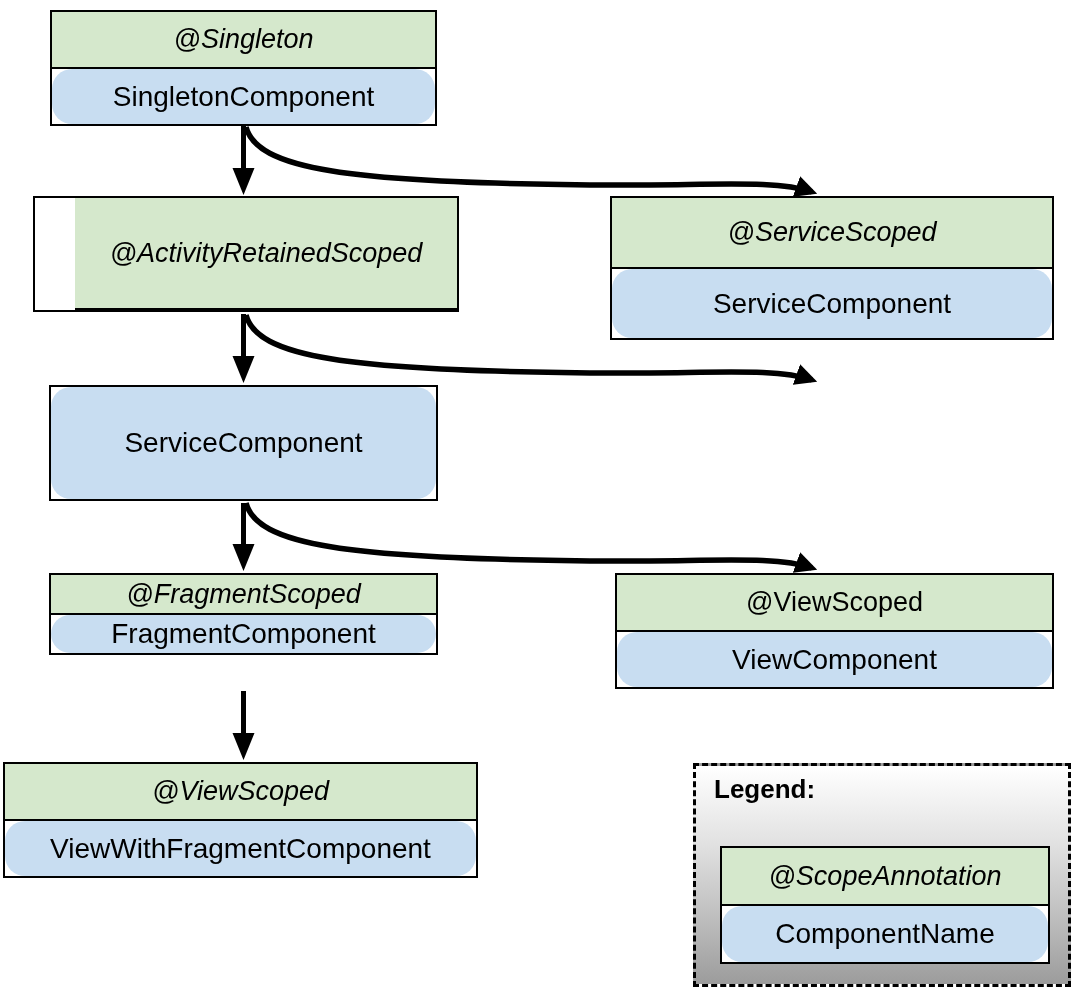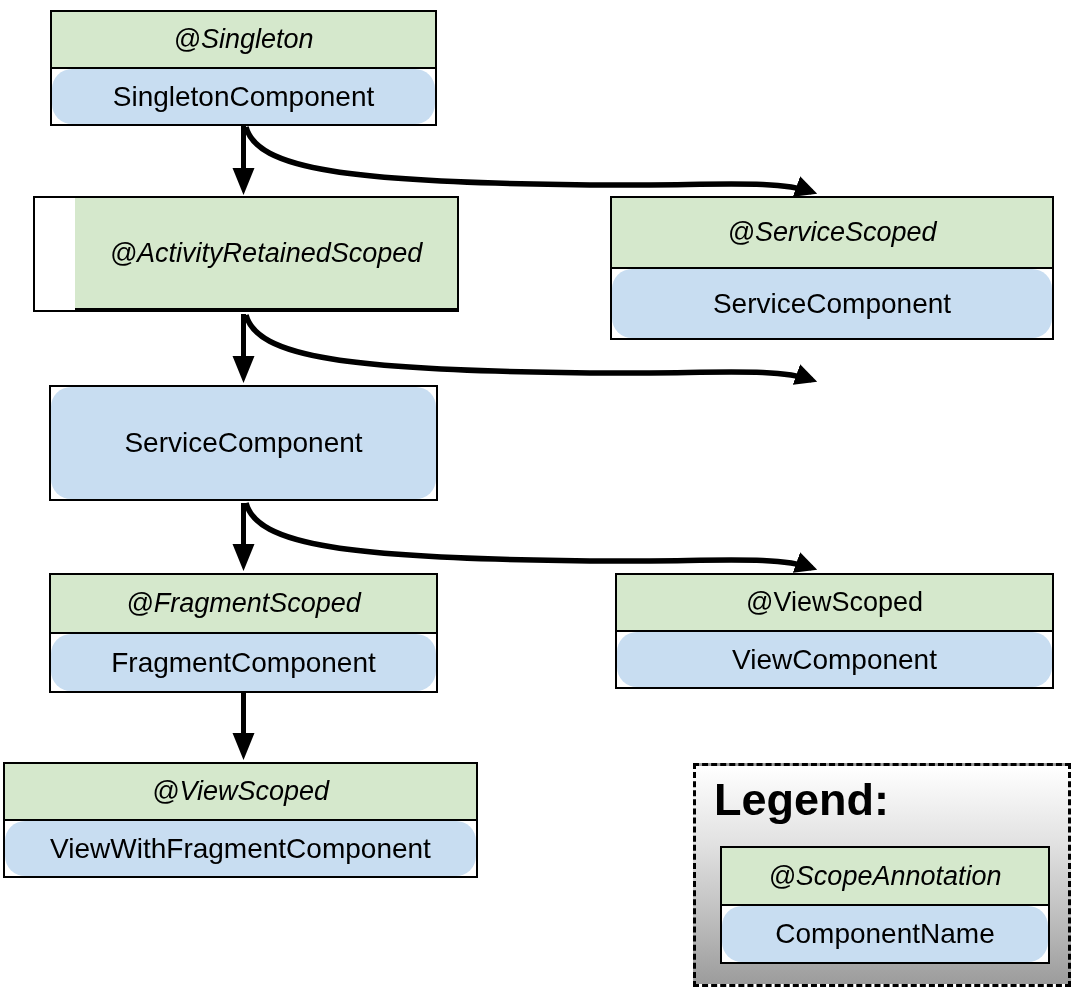--- a/index.html
+++ b/index.html
@@ -54,21 +54,21 @@
     position: absolute;
     left: 693px; top: 763px;
     width: 378px; height: 224px;
     box-sizing: border-box;
     border: 3px dashed #000000;
     background: linear-gradient(to bottom, #ffffff 0%, #e2e2e2 35%, #c3c3c3 65%, #9c9c9c 100%);
   }
   .legend-title {
     position: absolute;
     left: 18px; top: 8px;
-    font-size: 45px;
+    font-size: 26px;
     font-weight: bold;
     color: #000000;
   }
   .legend .node {
     left: 24px; top: 80px;
     width: 330px; height: 118px;
   }
 </style>
 </head>
 <body>
@@ -119,21 +119,21 @@
   </div>
   <div class="node" style="left:610px; top:196px; width:444px; height:144px;">
     <div class="scope">@ServiceScoped</div>
     <div class="comp">ServiceComponent</div>
   </div>
 
   <div class="node" style="left:49px; top:385px; width:389px; height:116px;">
     <div class="comp">ServiceComponent</div>
   </div>
 
-  <div class="node" style="left:49px; top:573px; width:389px; height:120px;">
+  <div class="node" style="left:49px; top:573px; width:389px; height:82px;">
     <div class="scope">@FragmentScoped</div>
     <div class="comp">FragmentComponent</div>
   </div>
   <div class="node" style="left:615px; top:573px; width:439px; height:116px;">
     <div class="scope upright">@ViewScoped</div>
     <div class="comp">ViewComponent</div>
   </div>
 
   <div class="node" style="left:3px; top:762px; width:475px; height:116px;">
     <div class="scope">@ViewScoped</div>

